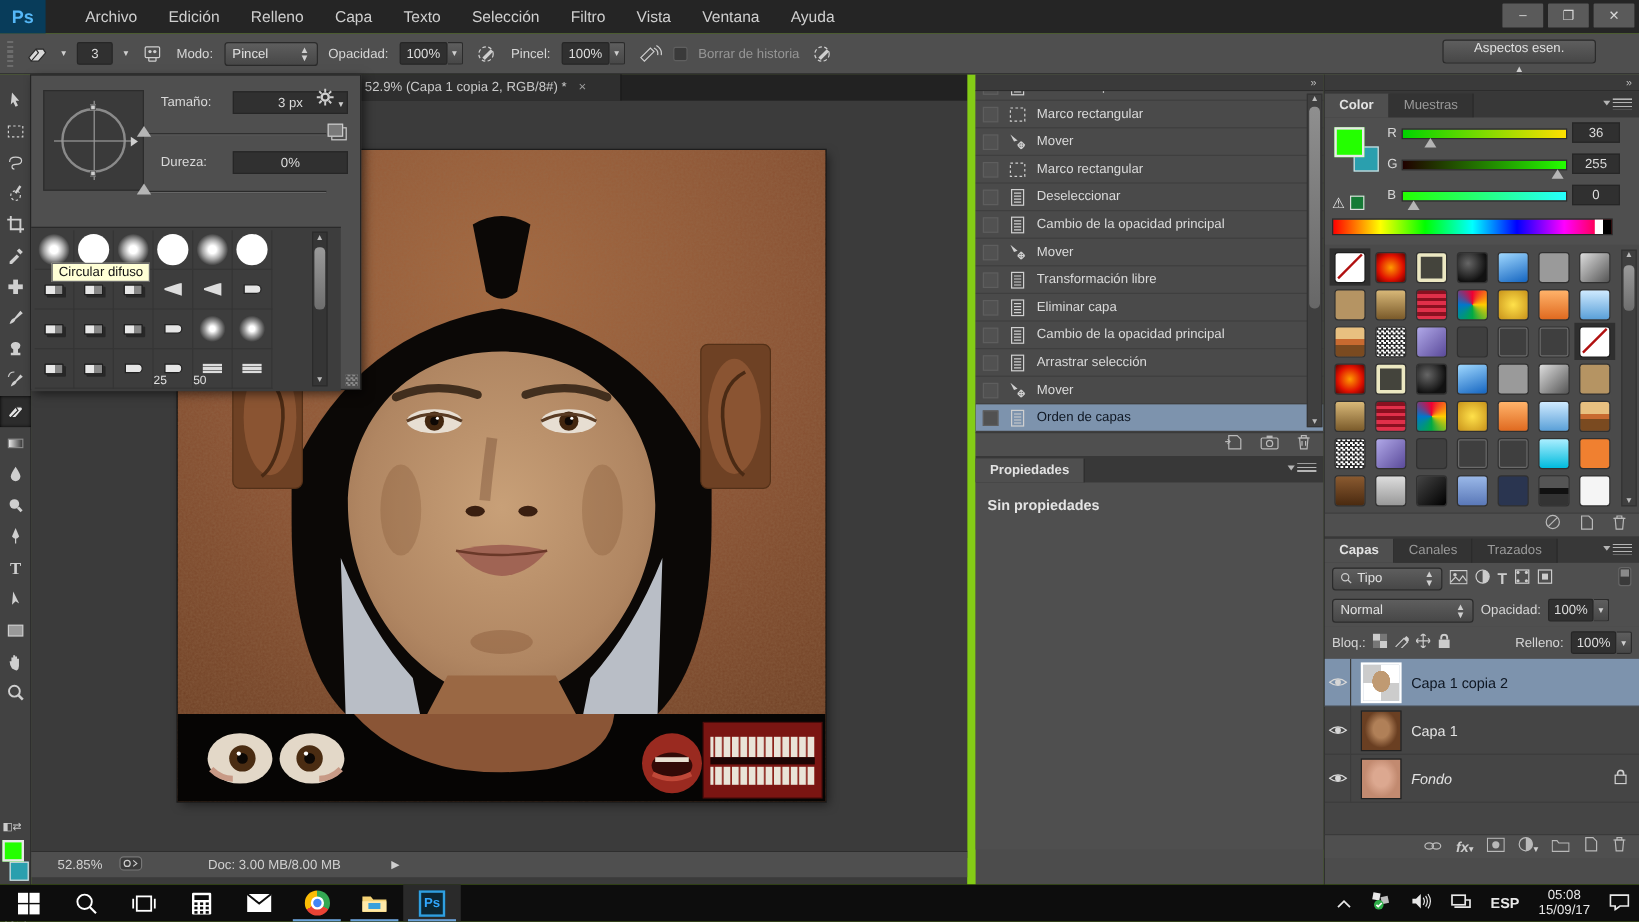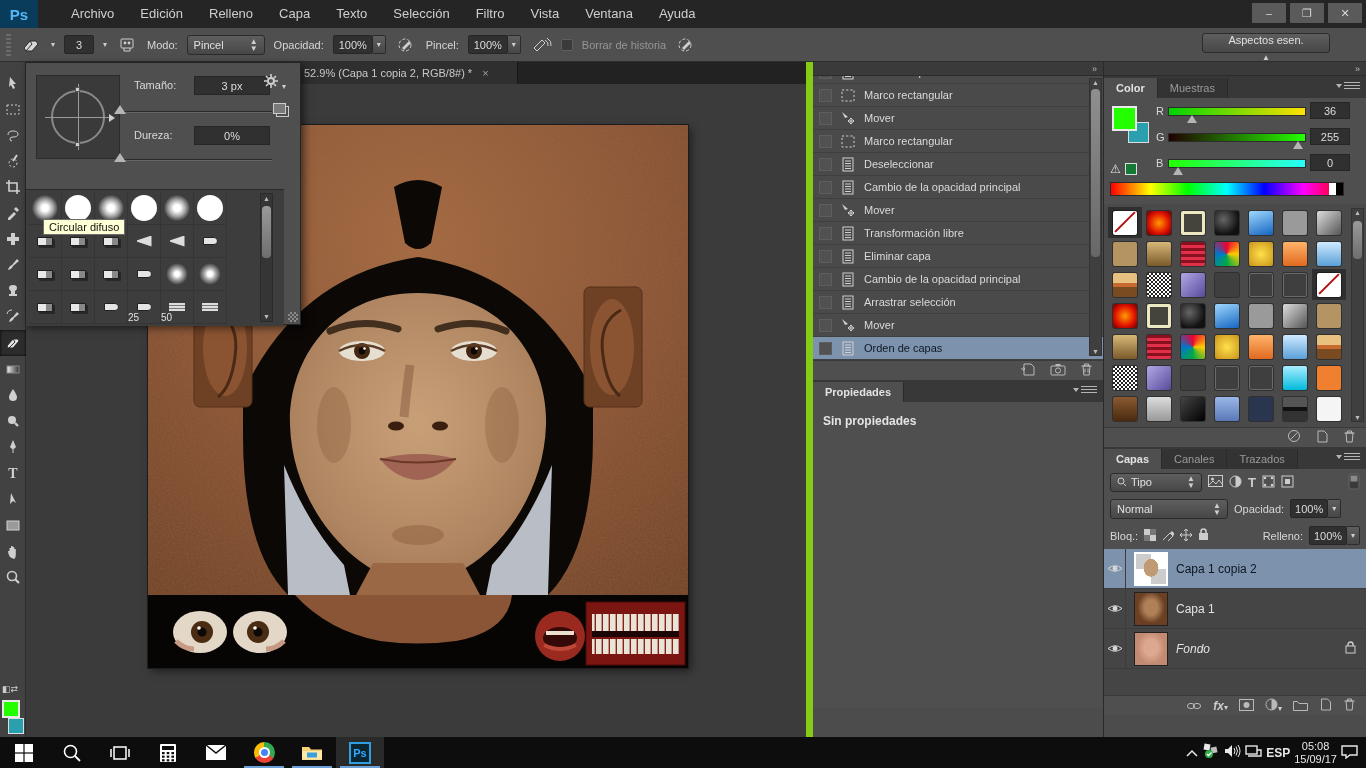--- a/index.html
+++ b/index.html
@@ -39,21 +39,21 @@
 
   
   #brush-panel{left:25px;top:62px;width:276px;height:263px;background:#4f4f4f;border:1px solid #242424;box-shadow:3px 3px 8px rgba(0,0,0,.55);z-index:40;color:#d8d8d8;font-size:11px;}
   #dial{position:absolute;left:10px;top:12px;width:84px;height:84px;background:#3a3a3a;border:1px solid #2c2c2c;}
   #dial .circ{position:absolute;left:14px;top:14px;width:54px;height:54px;border:2px solid #8a8a8a;border-radius:50%;}
   #dial .vline{position:absolute;left:41px;top:8px;width:1px;height:66px;background:#9a9a9a;}
   #dial .hline{position:absolute;left:8px;top:41px;width:66px;height:1px;background:#9a9a9a;}
   #dial .nub{position:absolute;width:5px;height:5px;background:#cfcfcf;border:1px solid #555;}
   #dial .tri{position:absolute;right:4px;top:38px;width:0;height:0;border-left:6px solid #cfcfcf;border-top:4px solid transparent;border-bottom:4px solid transparent;}
   .bp-label{position:absolute;color:#d8d8d8;}
-  .bp-box{position:absolute;width:76px;height:19px;background:#303030;border:1px solid #262626;color:#dcdcdc;display:flex;align-items:center;justify-content:center;}
+  .bp-box{position:absolute;width:96px;height:19px;background:#303030;border:1px solid #262626;color:#dcdcdc;display:flex;align-items:center;justify-content:center;}
   .slider{position:absolute;height:2px;background:#2a2a2a;border-bottom:1px solid #666;}
   .thumb{position:absolute;top:-6px;width:0;height:0;border-left:6px solid transparent;border-right:6px solid transparent;border-bottom:9px solid #b5b5b5;}
   #bp-gear{position:absolute;right:14px;top:10px;color:#cfcfcf;}
   #bp-copy{position:absolute;right:14px;top:40px;width:13px;height:11px;border:1px solid #ccc;background:#7a7a7a;box-shadow:3px 3px 0 -1px #4f4f4f,3px 3px 0 0 #ccc;}
   #brush-grid{position:absolute;left:0;top:126px;width:258px;height:137px;background:#3d3d3d;border-top:1px solid #2a2a2a;display:grid;grid-template-columns:repeat(6,33px);grid-auto-rows:33px;padding:2px 0 0 3px;}
   .bcell{display:flex;align-items:center;justify-content:center;position:relative;border-right:1px solid #353535;border-bottom:1px solid #353535;}
   .bsoft{width:26px;height:26px;border-radius:50%;background:radial-gradient(circle,#ffffff 18%,rgba(255,255,255,.55) 45%,rgba(255,255,255,0) 72%);}
   .bhard{width:26px;height:26px;border-radius:50%;background:#fff;}
   .bsoft-sm{width:22px;height:22px;border-radius:50%;background:radial-gradient(circle,#fff 15%,rgba(255,255,255,.5) 40%,rgba(255,255,255,0) 70%);}
   .bflat{width:16px;height:9px;background:linear-gradient(90deg,#e8e8e8 55%,#888 55%);border:1px solid #1f1f1f;border-radius:1px;box-shadow:2px 2px 0 rgba(0,0,0,.35);}
@@ -136,21 +136,21 @@
   .lthumb{width:34px;height:34px;flex:none;border:1px solid #222;}
   .layer-row.selected .lthumb{border:2px solid #fff;}
   .llock{margin-left:auto;margin-right:10px;}
   #layers-spacer{height:24px;background:#454545;}
 
   
   #taskbar{left:0;top:737px;width:1366px;height:31px;background:#0d0d0d;display:flex;align-items:stretch;}
   .tb-btn{width:48px;display:flex;align-items:center;justify-content:center;position:relative;}
   .tb-btn.active{background:#2a2a2a;}
   .tb-btn .underline{position:absolute;bottom:0;left:4px;right:4px;height:2px;background:var(--underline);}
-  #tray{margin-left:auto;display:flex;align-items:center;gap:4px;color:#e8e8e8;font-size:12px;padding-right:8px;}
+  #tray{margin-left:auto;display:flex;align-items:center;gap:16px;color:#e8e8e8;font-size:12px;padding-right:8px;}
   #tray-clock{text-align:center;font-size:11px;line-height:13px;}
 </style>
 </head>
 <body>
 
 <div id="root">
 
   <div id="menubar" class="abs">
     <div id="ps-badge">Ps</div>
     <div id="menu-items" style="display:flex;padding-left:20px;">
@@ -459,20 +459,30 @@
             <path d="M398,508 h28" stroke="#e9e0d2" stroke-width="4"></path>
             <path d="M396,520 q16 8 32 0" fill="none" stroke="#c04838" stroke-width="4"></path>
             <rect x="438" y="477" width="99" height="63" fill="#7a1512" stroke="#4a0c0a"></rect>
             <rect x="444" y="489" width="87" height="17" fill="url(#teeth)"></rect>
             <rect x="444" y="514" width="87" height="15" fill="url(#teeth)"></rect>
             <rect x="444" y="506" width="87" height="6" fill="#1c0504"></rect>
           </g>
         </svg>
       </div>
     </div>
+    <div id="statusbar">
+      <span>52.85%</span>
+      <span><svg width="20" height="13">
+            <rect x="1" y="1" width="18" height="11" rx="3" fill="#3a3a3a" stroke="#777"></rect>
+            <circle cx="7" cy="6.5" r="2.5" fill="none" stroke="#ccc"></circle>
+            <path d="M12 4 l3 2.5 -3 2.5" fill="none" stroke="#ccc"></path>
+          </svg></span>
+      <span id="status-doc">Doc: 3.00 MB/8.00 MB</span>
+      <span id="status-menu">▶</span>
+    </div>
   </div>
 
   <div id="brush-panel" class="abs">
     <div id="dial">
       <div class="circ"></div>
         <div class="vline"></div>
         <div class="hline"></div>
       <div class="nub" style="left:38px;top:11px;"></div>
         <div class="nub" style="left:38px;top:66px;"></div>
       <div class="tri"></div>

